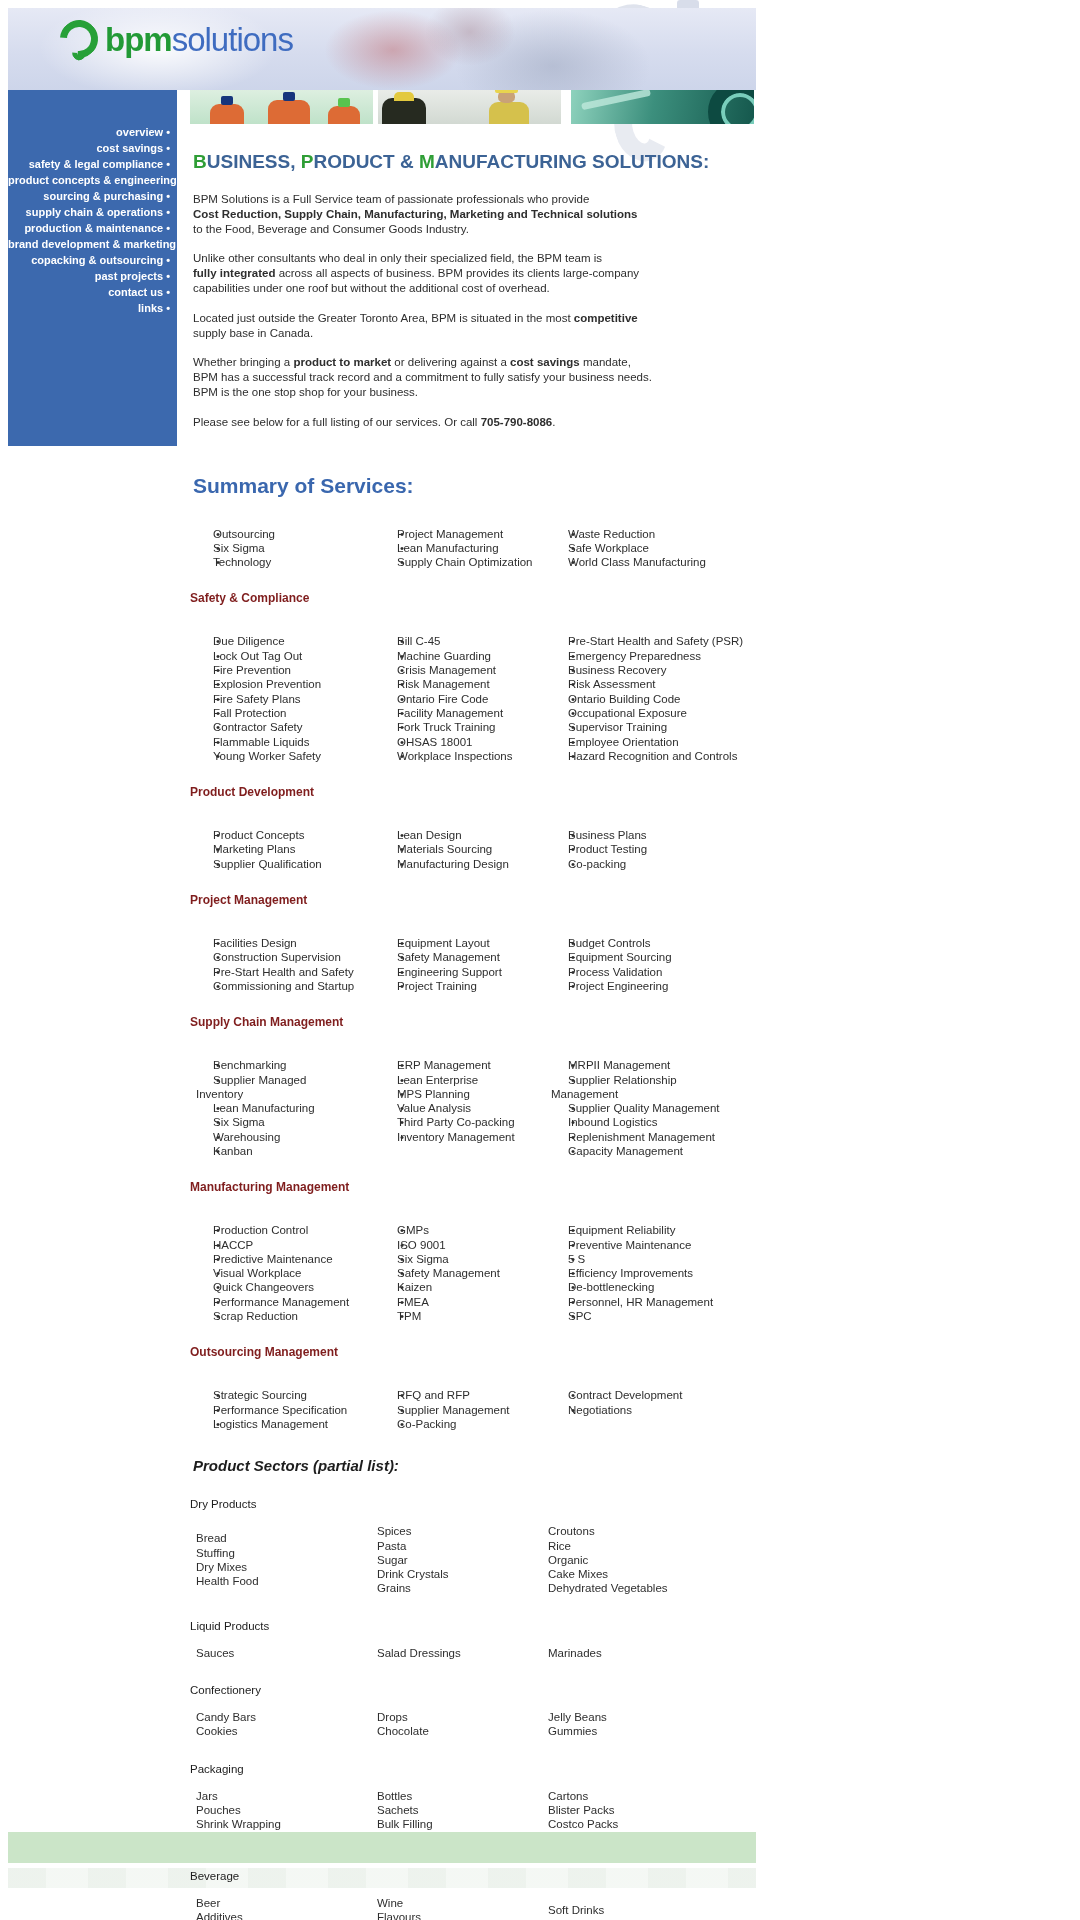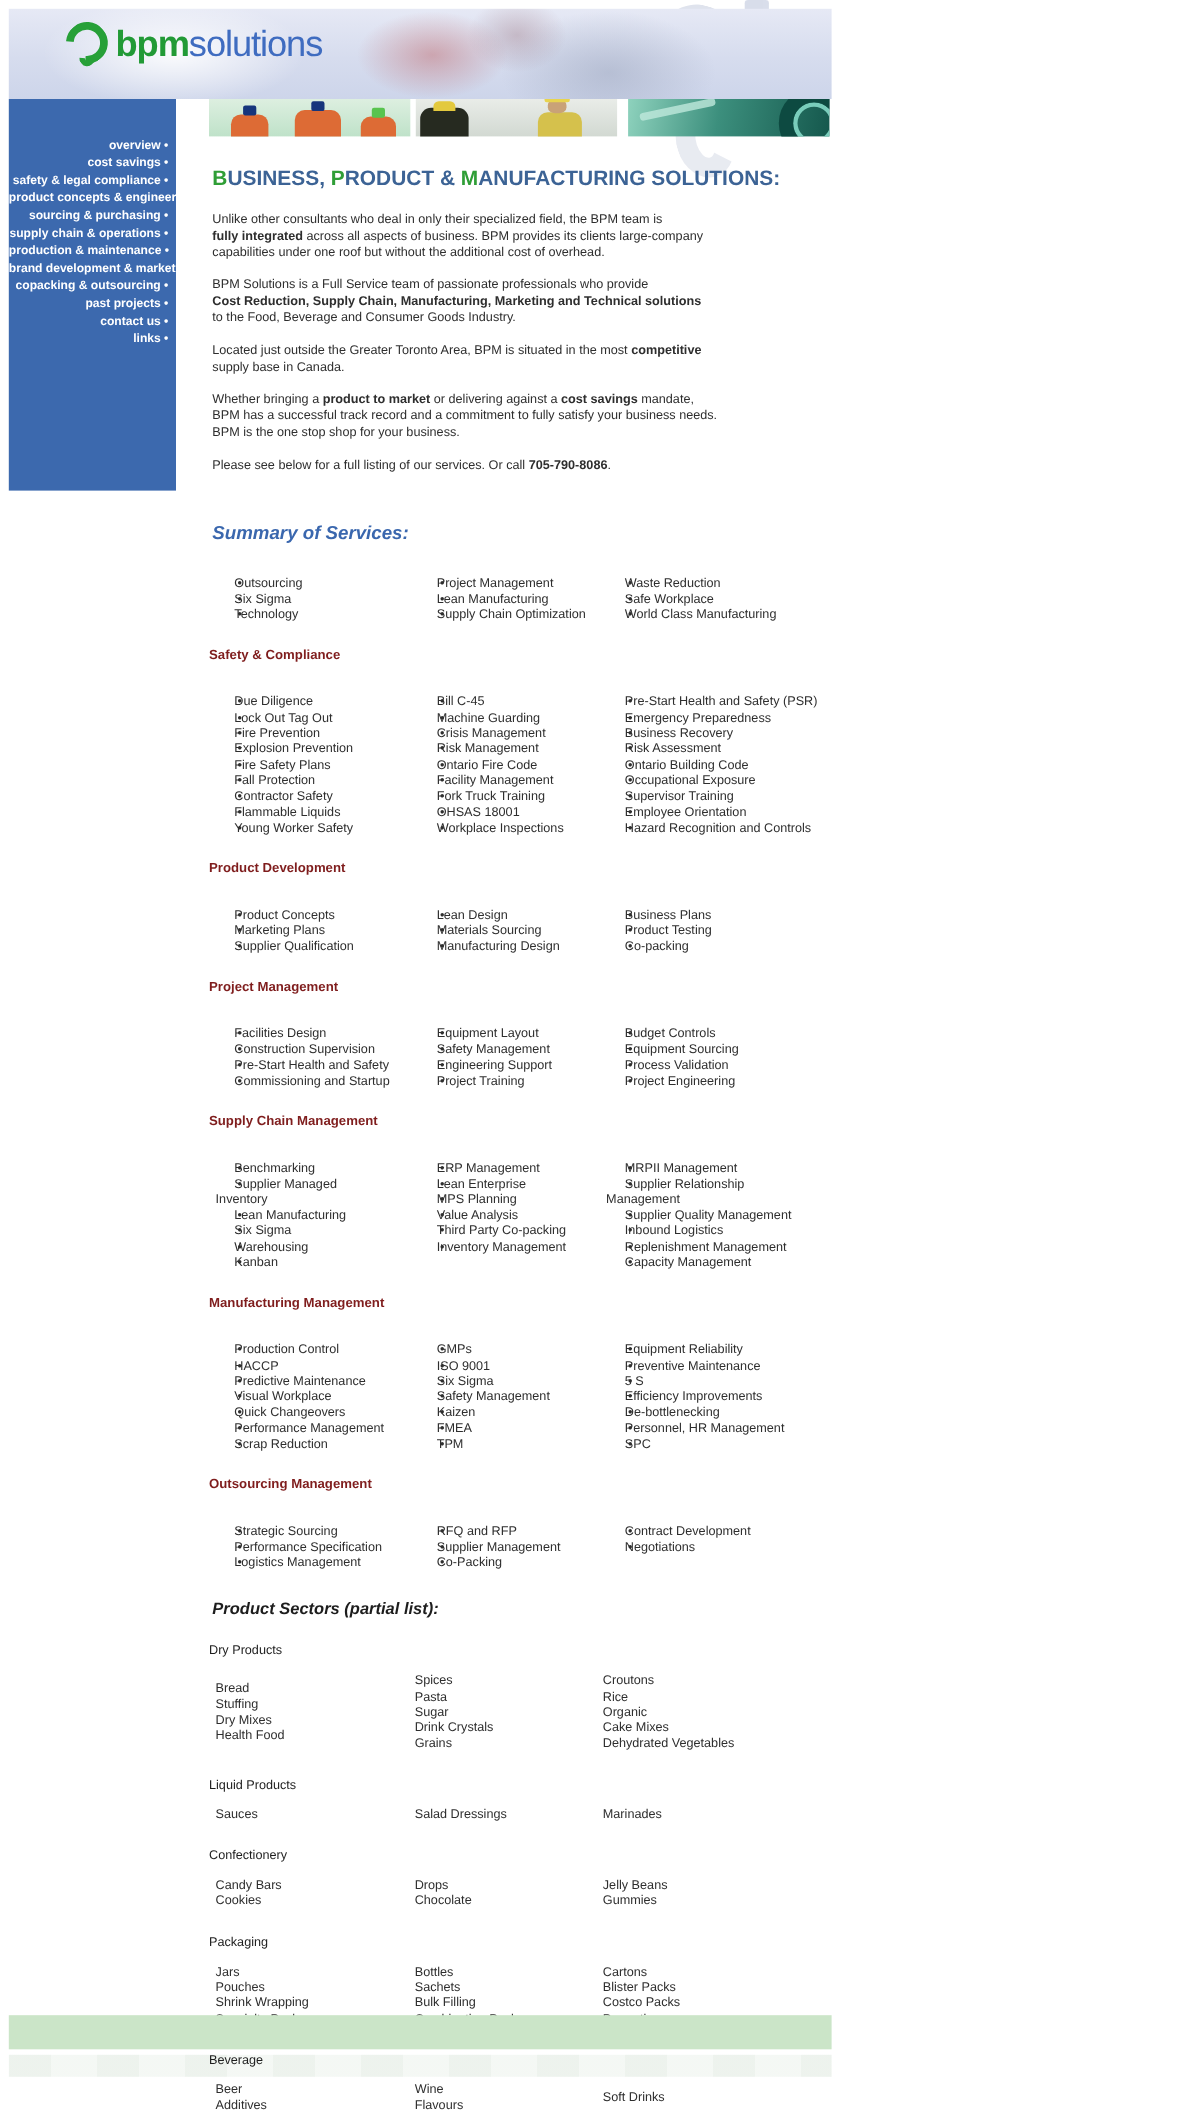--- a/index.html
+++ b/index.html
@@ -44,34 +44,34 @@
   .pp1::before{content:"";position:absolute;left:12px;top:-6px;width:20px;height:9px;background:#e3c93e;border-radius:5px 5px 0 0;}
   .pp2{position:absolute;right:32px;bottom:-4px;width:40px;height:26px;background:#d5c14c;border-radius:9px 9px 0 0;}
   .pp2::before{content:"";position:absolute;left:9px;top:-13px;width:17px;height:14px;background:#c9a277;border-radius:50% 50% 40% 40%;}
   .pp2::after{content:"";position:absolute;left:6px;top:-18px;width:23px;height:9px;background:#e8d44e;border-radius:6px 6px 2px 2px;}
   .photo-gear{left:571px;background:linear-gradient(100deg,#8ed2bd 0%,#3c8f7d 45%,#15584d 100%);}
   .ring{position:absolute;right:-18px;top:-10px;width:64px;height:64px;border-radius:50%;box-sizing:border-box;
         border:13px solid #0d4a41;box-shadow:inset 0 0 0 4px #79cdbb;}
   .pipe{position:absolute;left:10px;top:6px;width:70px;height:7px;background:#bfe8dc;transform:rotate(-12deg);border-radius:3px;opacity:.8;}
 
   
-  .sidebar{position:absolute;left:8px;top:90px;width:152px;height:356px;background:#3c69ae;z-index:2;}
+  .sidebar{position:absolute;left:8px;top:90px;width:169px;height:356px;background:#3c69ae;z-index:2;}
   .nav{padding-top:34px;display:flex;flex-direction:column;}
   .nav a{display:block;text-align:right;padding-right:7px;color:#fff;font-size:11px;font-weight:bold;
          line-height:16px;text-decoration:none;white-space:nowrap;}
   .nav .dot{margin-left:3px;}
 
   
   .content{position:absolute;left:193px;top:120px;width:552px;z-index:2;}
   h1.bpm-head{margin:26px 0 0 0;font-weight:bold;color:#3c6395;line-height:22px;}
   h1.bpm-head .hb{font-size:19px;color:#2f9e36;}
   h1.bpm-head .hs{font-size:19px;}
   .content p{margin:15px 0 0 0;font-size:11.5px;line-height:14.8px;color:#2e2e2e;}
   .content p:first-of-type{margin-top:19px;}
-  .sec-title{margin:44px 0 0 0;font-size:17px;font-weight:bold;font-style:italic;color:#3a67ae;}
+  .sec-title{margin:44px 0 0 0;font-size:21px;font-weight:bold;color:#3a67ae;}
   .sectors-title{margin:26px 0 0 0;font-size:15px;font-weight:bold;font-style:italic;color:#1d1d1d;}
   .grp-name{margin:22px 0 0 -3px;font-size:12px;font-weight:bold;color:#7f1d1d;}
   .svc-row{display:flex;margin-top:29px;justify-content:flex-end;}
   .c1{width:184px;}
   .c2{width:171px;}
   .c3{flex:1;}
   .svc-row ul{list-style:none;margin:0;padding:0;}
   .svc-row li{position:relative;padding-left:3px;text-indent:17px;font-size:11.5px;line-height:14.3px;}
   .svc-row li::before{content:"\2022";position:absolute;left:6px;top:0;font-size:11.5px;}
   .sec-group-name{margin:24px 0 0 -3px;font-size:11.5px;color:#1d1d1d;}
@@ -130,22 +130,22 @@
         <a href="#"><span>copacking &amp; outsourcing</span><span class="dot">•</span></a>
         <a href="#"><span>past projects</span><span class="dot">•</span></a>
         <a href="#"><span>contact us</span><span class="dot">•</span></a>
         <a href="#"><span>links</span><span class="dot">•</span></a>
       </nav>
   </div>
 
   <div class="content">
     <h1 class="bpm-head" id="bpm-head"><span class="hb">B</span><span class="hs">USINESS, </span><span class="hb">P</span><span class="hs">RODUCT &amp; </span><span class="hb">M</span><span class="hs">ANUFACTURING SOLUTIONS:</span></h1>
     <div id="intro">
+        <p><span>BPM Solutions is a Full Service team of passionate professionals who provide</span><br><b>Cost Reduction, Supply Chain, Manufacturing, Marketing and Technical solutions</b><br><span>to the Food, Beverage and Consumer Goods Industry.</span></p>
         <p><span>Unlike other consultants who deal in only their specialized field, the BPM team is</span><br><b>fully integrated</b><span> across all aspects of business. BPM provides its clients large-company</span><br><span>capabilities under one roof but without the additional cost of overhead.</span></p>
-        <p><span>BPM Solutions is a Full Service team of passionate professionals who provide</span><br><b>Cost Reduction, Supply Chain, Manufacturing, Marketing and Technical solutions</b><br><span>to the Food, Beverage and Consumer Goods Industry.</span></p>
         <p><span>Located just outside the Greater Toronto Area, BPM is situated in the most </span><b>competitive</b><br><span>supply base in Canada.</span></p>
         <p><span>Whether bringing a </span><b>product to market</b><span> or delivering against a </span><b>cost savings</b><span> mandate,</span><br><span>BPM has a successful track record and a commitment to fully satisfy your business needs.</span><br><span>BPM is the one stop shop for your business.</span></p>
         <p><span>Please see below for a full listing of our services. Or call </span><b>705-790-8086</b><span>.</span></p>
       </div>
 
     <div class="sec-title">Summary of Services:</div>
     <div id="svc-groups">
         <div class="svc-row">
           <div class="c1">
             <ul>

